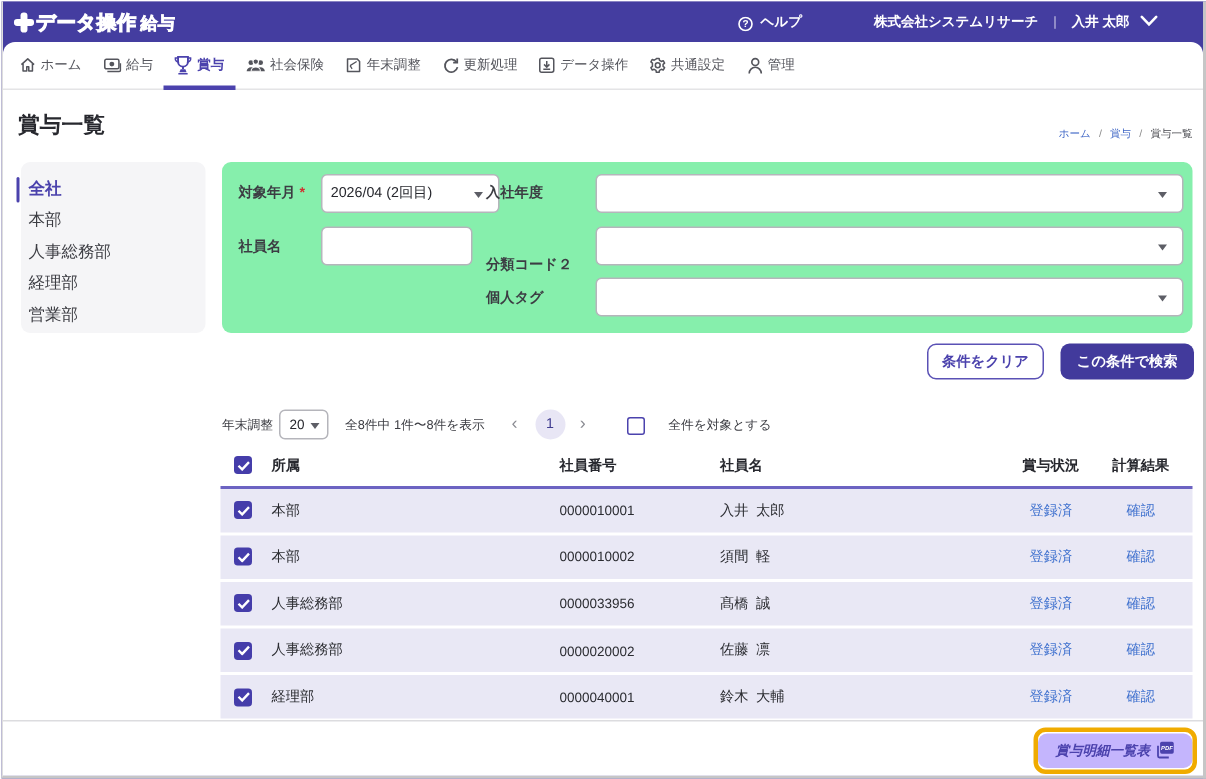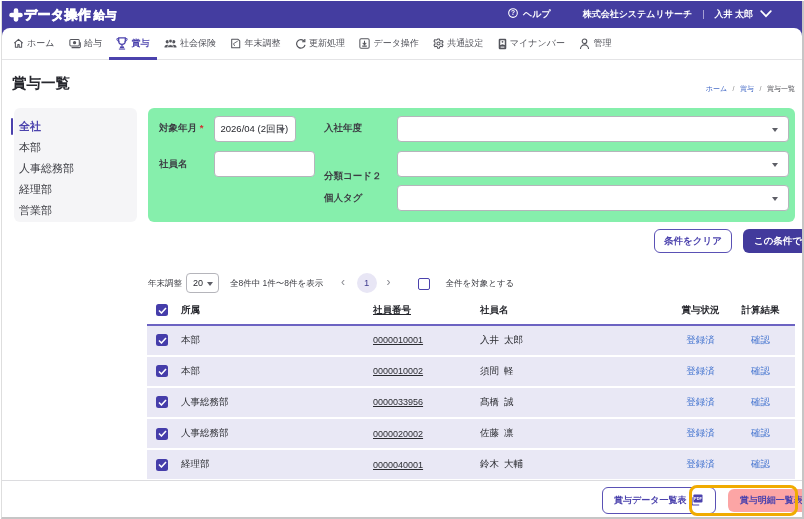--- a/index.html
+++ b/index.html
@@ -7,21 +7,21 @@
 body { font-family:"Liberation Sans", sans-serif; }
 .win { position:absolute; left:1px; top:1px; width:803px; height:517.5px;
   border-right:2px solid #c6c6c6; border-bottom:2px solid #c6c6c6; border-left:1px solid #dedede;
   background:#443da0; overflow:hidden; }
 .hdr { position:absolute; left:0; top:0; width:100%; height:27px; background:#443da0; color:#fff; }
 .logo { position:absolute; left:7px; top:5px; display:flex; align-items:center; }
 .logo .plus { width:14px; height:14px; margin-right:1px; }
 .logo .t1 { font-size:13px; font-weight:900; letter-spacing:0.3px; -webkit-text-stroke:0.7px #fff; }
 .logo .t2 { font-size:11.5px; font-weight:bold; margin-left:2.5px; -webkit-text-stroke:0.4px #fff; }
 .hright { position:absolute; right:30px; top:0; height:26px; display:flex; align-items:center; font-size:9px; }
-.help { display:flex; align-items:flex-start; margin-right:32px; font-weight:bold; }
+.help { display:flex; align-items:flex-end; margin-right:48px; font-weight:bold; }
 .help svg { margin-right:5px; }
 .comp { font-weight:bold;font-family:Liberation Mono, monospace; }
 .sep { margin:0 10px; color:#c5c2e4; font-weight:normal; }
 .uname { font-weight:bold; margin-right:7px; }
 .panel { position:absolute; left:0; top:27px; width:100%; height:490px; background:#fff;
   border-radius:8px 8px 0 0; }
 .nav { position:absolute; left:0; top:27px; width:100%; height:32px; border-bottom:1px solid #e4e4e6;
   display:flex; align-items:center; padding-left:11px; }
 .nitem { position:relative; height:32px; display:flex; align-items:center; font-size:9px; color:#54555c;
   margin-right:14.5px; white-space:nowrap; }
@@ -35,34 +35,34 @@
 .side { position:absolute; left:12px; top:107px; width:123px; height:114px; background:#f5f5f7; border-radius:6px; padding-top:7.5px; }
 .sitem { position:relative; height:21px; line-height:21px; padding-left:5px; font-size:11px; color:#3c3d43; }
 .sitem.sel { color:#4b42ad; font-weight:bold; }
 .sitem.sel:before { content:""; position:absolute; left:-3px; top:2px; bottom:2px; width:2px; background:#4b42ad; border-radius:1px; }
 .filter { position:absolute; left:146px; top:107px; width:647px; height:114px; background:#86efac; border-radius:6px; }
 .flabel { position:absolute; font-size:9.5px; font-weight:bold; color:#3c3d43; }
 .req { color:#d03030; }
 .fbox { position:absolute; background:#fff; border:1px solid #b5b5bb; border-radius:4px; height:26px; }
 .fbox.s:after { content:""; position:absolute; right:10px; top:11px; border-left:3.8px solid transparent; border-right:3.8px solid transparent; border-top:4.6px solid #5d5e66; }
 .fbox .val { font-size:9.5px; color:#27282e; line-height:24px; padding-left:5.5px; }
-.btn { position:absolute; font-size:9.5px; font-weight:bold; border-radius:6px; display:flex; align-items:center; justify-content:center; white-space:nowrap;margin-left:36px; }
+.btn { position:absolute; font-size:9.5px; font-weight:bold; border-radius:6px; display:flex; align-items:center; justify-content:center; white-space:nowrap; }
 .btn.ghost { background:#fff; border:1px solid #5a51b5; color:#4b42ad; }
 .btn.prime { background:#423a9c; color:#fff; }
 .ctrl { position:absolute; left:0; top:0; width:801px; height:516px; font-size:8.5px; color:#3c3d43; }
 .ctrl span { position:absolute; white-space:nowrap; }
 .csel { position:absolute; left:184px; top:271.5px; width:33px; height:20px; background:#fff; border:1px solid #b5b5bb; border-radius:4px; font-size:9px; line-height:18px; padding-left:6px; color:#27282e; }
 .csel:after { content:""; position:absolute; right:5px; top:8px; border-left:3.2px solid transparent; border-right:3.2px solid transparent; border-top:4px solid #5d5e66; }
 .pg1 { position:absolute; left:354.7px; top:271.8px; width:20px; height:20px; border-radius:50%; background:#e8e6f5; color:#3f3c8f; text-align:center; line-height:20px; font-size:9.5px; }
 .cb-un { position:absolute; left:415.6px; top:277px; width:12px; height:12px; border:1.8px solid #4b42ad; border-radius:2px; background:#fff; }
 .thead { position:absolute; left:145px; top:296px; width:648px; height:26px; font-size:9.5px; font-weight:bold; color:#27282e; }
 .hline { position:absolute; left:145px; top:322.5px; width:648px; height:2px; background:#6c63c2; }
 .trow { position:absolute; left:145px; width:648px; height:29px; background:#e9e8f5; font-size:9.5px; color:#2b2c31; }
 .cell { position:absolute; top:0; height:100%; display:flex; align-items:center; white-space:nowrap; }
-.c1 { left:9px; } .c2 { left:34px; } .c3 { left:226px;text-decoration:underline; } .c4 { left:333px; }
+.c1 { left:9px; } .c2 { left:34px; } .c3 { left:226px; } .c4 { left:333px; }
 .c5 { left:521.5px; width:64px; justify-content:center; } .c6 { left:581.5px; width:64px; justify-content:center;text-align:right; }
 .cb { width:12px; height:12px; border-radius:2.5px; background:#453daa; display:flex; align-items:center; justify-content:center; }
 .link { color:#4273cf; }
 .num { font-size:9px; }
 .foot { position:absolute; left:0; top:479px; width:100%; height:38px; background:#fff; border-top:1px solid #dcdcdf; }
 .ring { position:absolute; left:687px; top:484px; width:109px; height:30.5px; border:3.2px solid #f0ab00; border-radius:8px; }
 .pdfic { margin-left:3.5px; }
 </style>
 </head>
 <body>
@@ -122,44 +122,37 @@
           <path d="M11.6 1.2 V4.4 H8.4" fill="none" stroke="#54555c" stroke-width="1.4"></path>
         </svg>更新処理</span>
     <span class="nitem"><svg width="11" height="11" viewBox="0 0 13 13">
           <rect x="1" y="1" width="11" height="11" rx="1.5" fill="none" stroke="#54555c" stroke-width="1.2"></rect>
           <path d="M6.5 3.2 v4.4 M4.4 5.8 l2.1 2.2 L8.6 5.8 M3.8 9.6 h5.4" fill="none" stroke="#54555c" stroke-width="1.2"></path>
         </svg>データ操作</span>
     <span class="nitem"><svg width="11" height="11" viewBox="0 0 13 13">
           <path d="M5.4 1.2 h2.2 l0.3 1.5 1.4 0.8 1.5-0.6 1.1 1.9-1.2 1 v1.6 l1.2 1 -1.1 1.9 -1.5-0.6 -1.4 0.8 -0.3 1.5 H5.4 l-0.3-1.5 -1.4-0.8 -1.5 0.6 -1.1-1.9 1.2-1 V4.8 l-1.2-1 1.1-1.9 1.5 0.6 1.4-0.8 z" fill="none" stroke="#54555c" stroke-width="1.2" stroke-linejoin="round"></path>
           <circle cx="6.5" cy="6.5" r="1.9" fill="none" stroke="#54555c" stroke-width="1.2"></circle>
         </svg>共通設定</span>
-    <span class="nitem"><svg width="9" height="12" viewBox="0 0 10 13">
-          <rect x="0.8" y="0.8" width="8.4" height="11.4" rx="1.3" fill="#54555c"></rect>
-          <rect x="2.5" y="2.3" width="5" height="5.4" rx="0.6" fill="#fff"></rect>
-          <circle cx="5" cy="4.1" r="1.05" fill="#54555c"></circle>
-          <path d="M3.3 7.7 a1.9 1.7 0 0 1 3.4 0 z" fill="#54555c"></path>
-          <rect x="2.9" y="9.4" width="4.2" height="1.1" fill="#fff"></rect>
-        </svg>マイナンバー</span>
     <span class="nitem" style="margin-right:0"><svg width="11" height="12" viewBox="0 0 12 13">
           <circle cx="6" cy="3.6" r="2.5" fill="none" stroke="#54555c" stroke-width="1.2"></circle>
           <path d="M1.6 11.9 a4.4 4.5 0 0 1 8.8 0" fill="none" stroke="#54555c" stroke-width="1.2"></path>
         </svg>管理</span>
   </div>
   <div class="title">賞与一覧</div>
   <div class="crumb"><a>ホーム</a><span class="s">/</span><a>賞与</a><span class="s">/</span>賞与一覧</div>
   <div class="side">
     <div class="sitem sel">全社</div>
     <div class="sitem">本部</div>
     <div class="sitem">人事総務部</div>
     <div class="sitem">経理部</div>
     <div class="sitem">営業部</div>
   </div>
   <div class="filter">
     <span class="flabel" style="left:11px; top:14px;">対象年月 <span class="req">*</span></span>
-    <div class="fbox s" style="left:66px; top:8px; width:82px;">
+    <div class="fbox s" style="left:66px; top:8px; width:119px;">
         <div class="val">2026/04 (2回目)</div>
       </div>
     <span class="flabel" style="left:176px; top:14px;">入社年度</span>
     <div class="fbox s" style="left:249px; top:8px; width:392px;"></div>
     <span class="flabel" style="left:11px; top:50px;">社員名</span>
     <div class="fbox" style="left:66px; top:42.5px; width:101px;"></div>
     <span class="flabel" style="left:176px; top:50px;margin-top:12px;">分類コード２</span>
     <div class="fbox s" style="left:249px; top:42.5px; width:392px;"></div>
     <span class="flabel" style="left:176px; top:84px;">個人タグ</span>
     <div class="fbox s" style="left:249px; top:77px; width:392px; height:25.5px;"></div>
@@ -255,24 +248,19 @@
           </svg>
         </span>
       </span>
     <span class="cell c2">経理部</span>
       <span class="cell c3 num">0000040001</span>
       <span class="cell c4">鈴木<i style="padding-left:5px"></i>大輔</span>
     <span class="cell c5 link">登録済</span>
       <span class="cell c6 link">確認</span>
   </div>
   <div class="foot"></div>
-  <div class="btn ghost" style="left:563.5px; top:485.5px; width:114px; height:27px; font-size:9px;">賞与データ一覧表<svg class="pdfic" width="13" height="12" viewBox="0 0 13 12">
-        <path d="M2 3.2 V10 a1 1 0 0 0 1 1 H9.2" fill="none" stroke="#4b42ad" stroke-width="1.2"></path>
-        <rect x="3.4" y="0.5" width="9.1" height="8" rx="1.1" fill="#4b42ad"></rect>
-        <text x="7.95" y="6" font-size="3.9" font-weight="bold" fill="#fff" text-anchor="middle">PDF</text>
-      </svg></div>
-  <div class="btn" style="left:690.3px; top:487.7px; width:102.4px; height:23.6px; background:#fca5a5; color:#4b42ad; font-size:9px;">賞与明細一覧表<svg class="pdfic" width="13" height="12" viewBox="0 0 13 12">
+  <div class="btn" style="left:690.3px; top:487.7px; width:102.4px; height:23.6px; background:#c4b5fd; color:#4b42ad; font-size:9px;font-style:italic;">賞与明細一覧表<svg class="pdfic" width="13" height="12" viewBox="0 0 13 12">
         <path d="M2 3.2 V10 a1 1 0 0 0 1 1 H9.2" fill="none" stroke="#4b42ad" stroke-width="1.2"></path>
         <rect x="3.4" y="0.5" width="9.1" height="8" rx="1.1" fill="#4b42ad"></rect>
         <text x="7.95" y="6" font-size="3.9" font-weight="bold" fill="#fff" text-anchor="middle">PDF</text>
       </svg></div>
   <div class="ring"></div>
 </div>
 
 </body></html>

